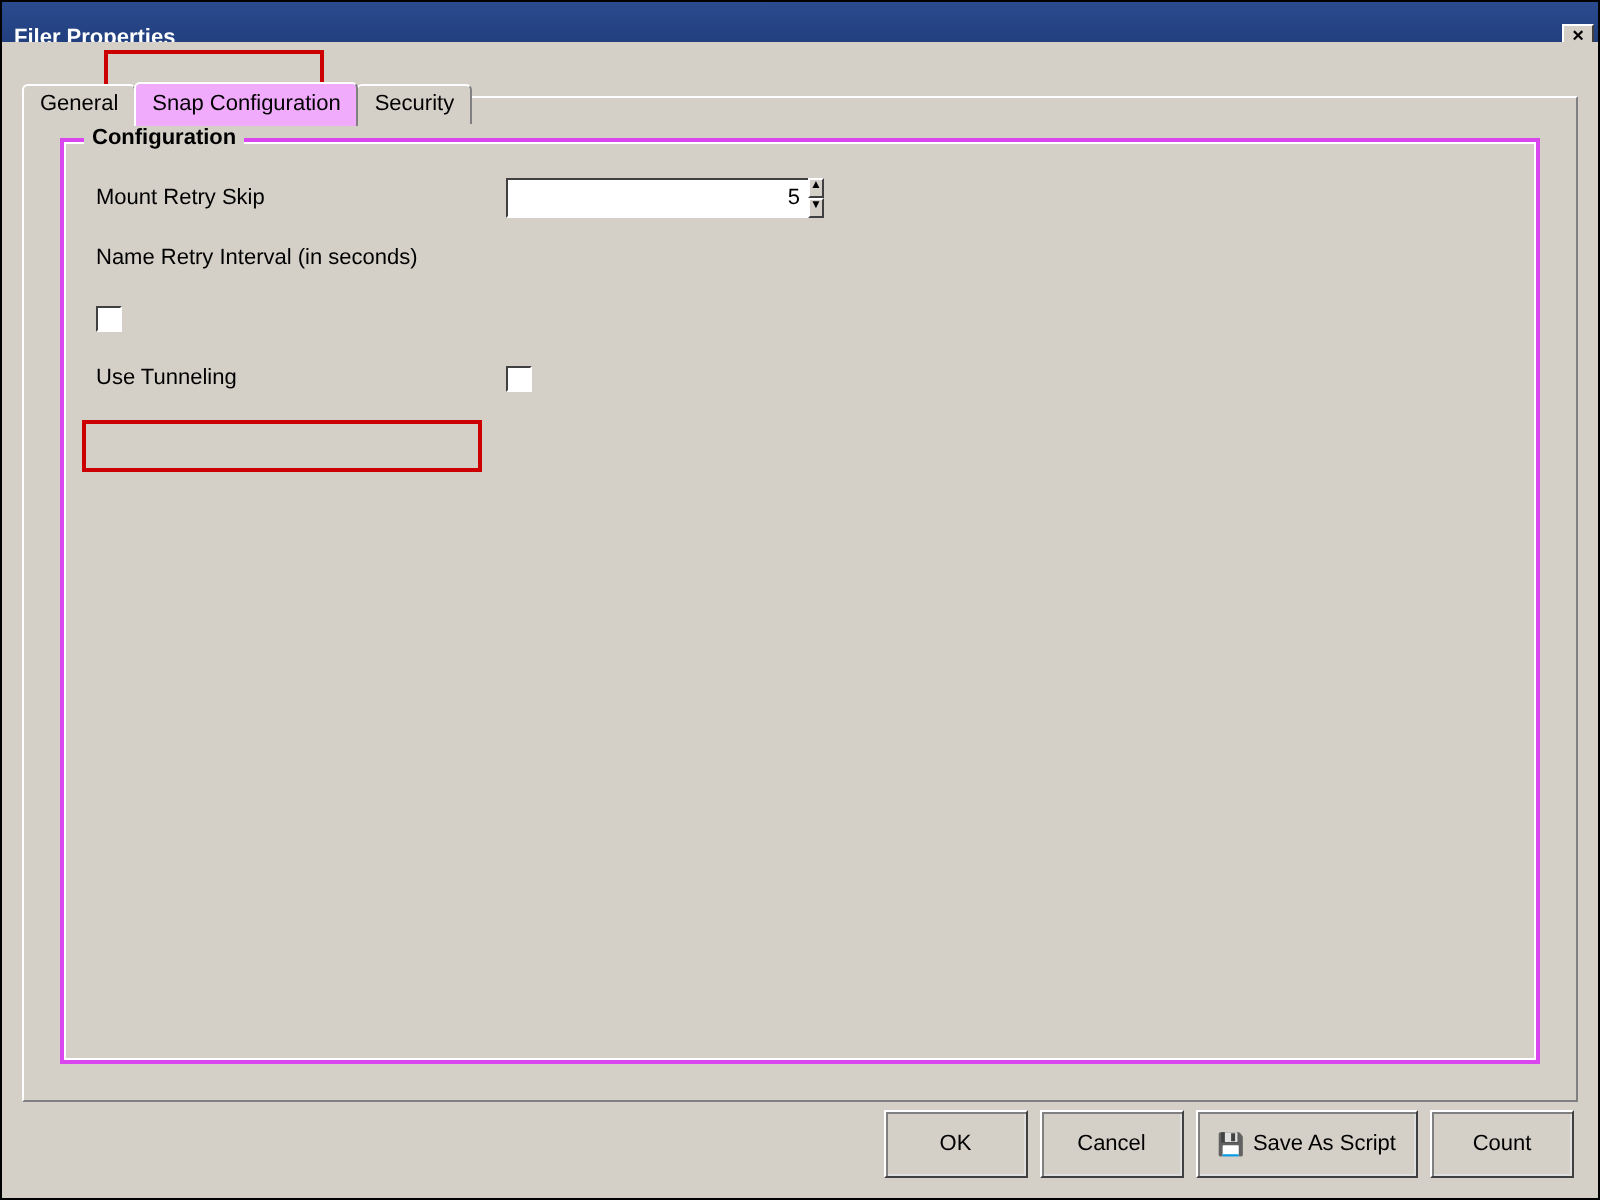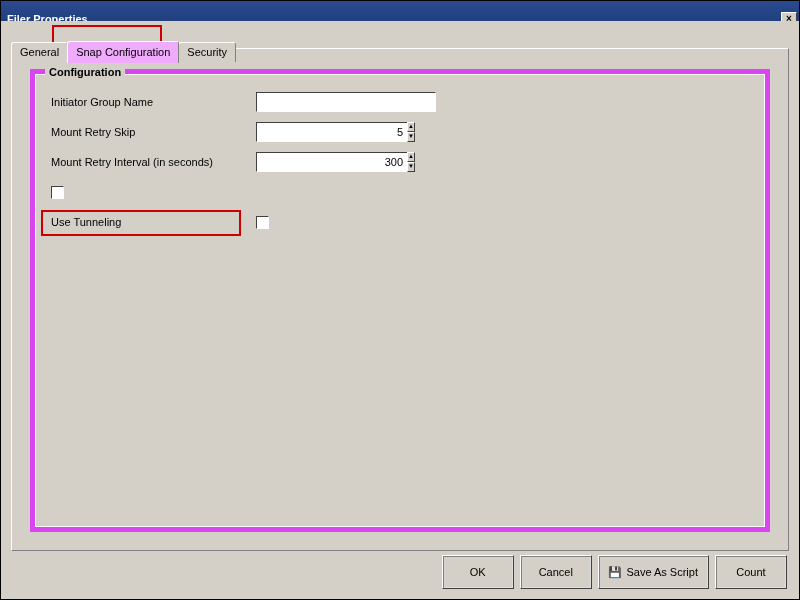--- a/index.html
+++ b/index.html
@@ -80,21 +80,21 @@
     position: absolute;
     top: 27px; left: 10px; right: 10px; bottom: 48px;
     background: #d4d0c8;
     border: 1px solid #fff;
     border-right-color: #808080;
     border-bottom-color: #808080;
   }
   .fieldset {
     position: absolute;
     top: 20px; left: 18px; right: 18px; bottom: 18px;
-    border: 5px solid #d946ef;
+    border: 2px solid #d946ef;
     box-shadow: inset -1px -1px 0 #fff, inset 1px 1px 0 #fff;
     padding: 18px 16px 16px 16px;
   }
   .fieldset .legend {
     position: absolute;
     top: -8px; left: 10px;
     background: #d4d0c8;
     padding: 0 4px;
     font-weight: bold;
     font-size: 11px;
@@ -207,45 +207,34 @@
       <div class="tab active">Snap Configuration</div>
       <div class="tab">Security</div>
     </div>
 
     <div class="red-box" style="top:4px; left:51px; width:110px; height:26px;"></div>
 
     <div class="tabpanel">
       <div class="fieldset">
         <div class="legend">Configuration</div>
 
-        <div class="form-row">
-          <div class="lbl">Initiator Group Name</div>
-          <input class="txt wide" type="text" value="" style="">
-        </div>
 
         <div class="form-row">
           <div class="lbl">Mount Retry Skip</div>
           <div class="spinwrap">
             <input class="txt" type="text" value="5" style="">
             <div class="spinbtns">
               <div>▲</div>
               <div>▼</div>
             </div>
           </div>
         </div>
 
         <div class="form-row">
-          <div class="lbl">Mount Retry Interval (in seconds)</div>
-          <div class="spinwrap">
-            <input class="txt" type="text" value="300" style="">
-            <div class="spinbtns">
-              <div>▲</div>
-              <div>▼</div>
-            </div>
-          </div>
+          <div class="lbl">Name Retry Interval (in seconds)</div>
         </div>
 
         <div class="form-row">
           <div class="chk"></div>
         </div>
 
         <div class="form-row">
           <div class="lbl">Use Tunneling</div>
           <div class="chk"></div>
         </div>

